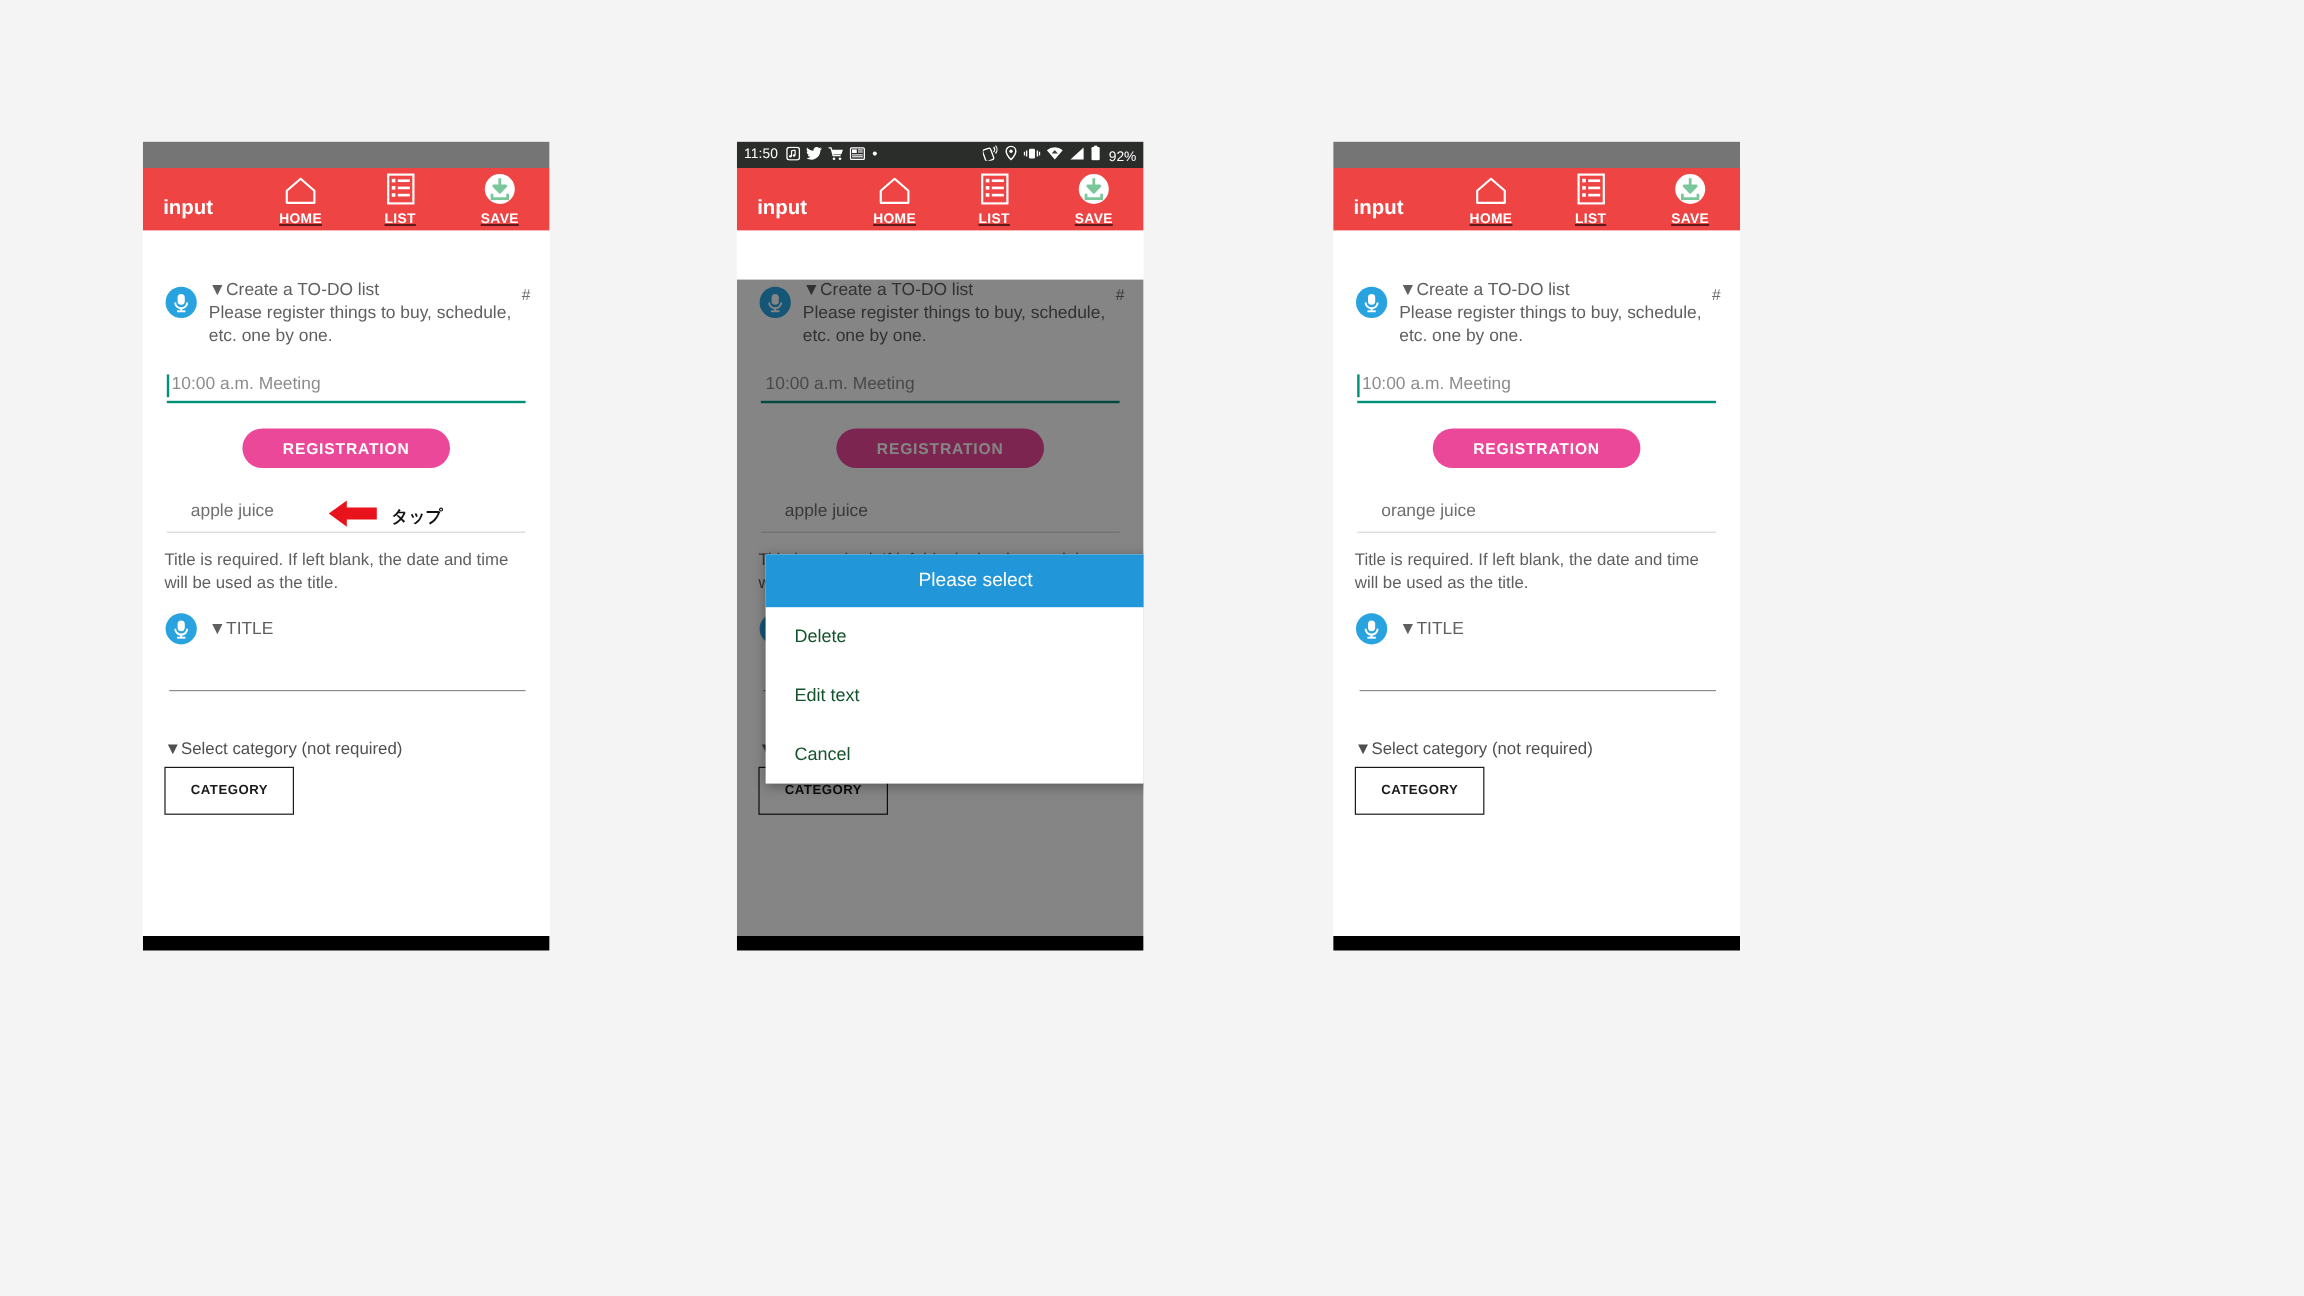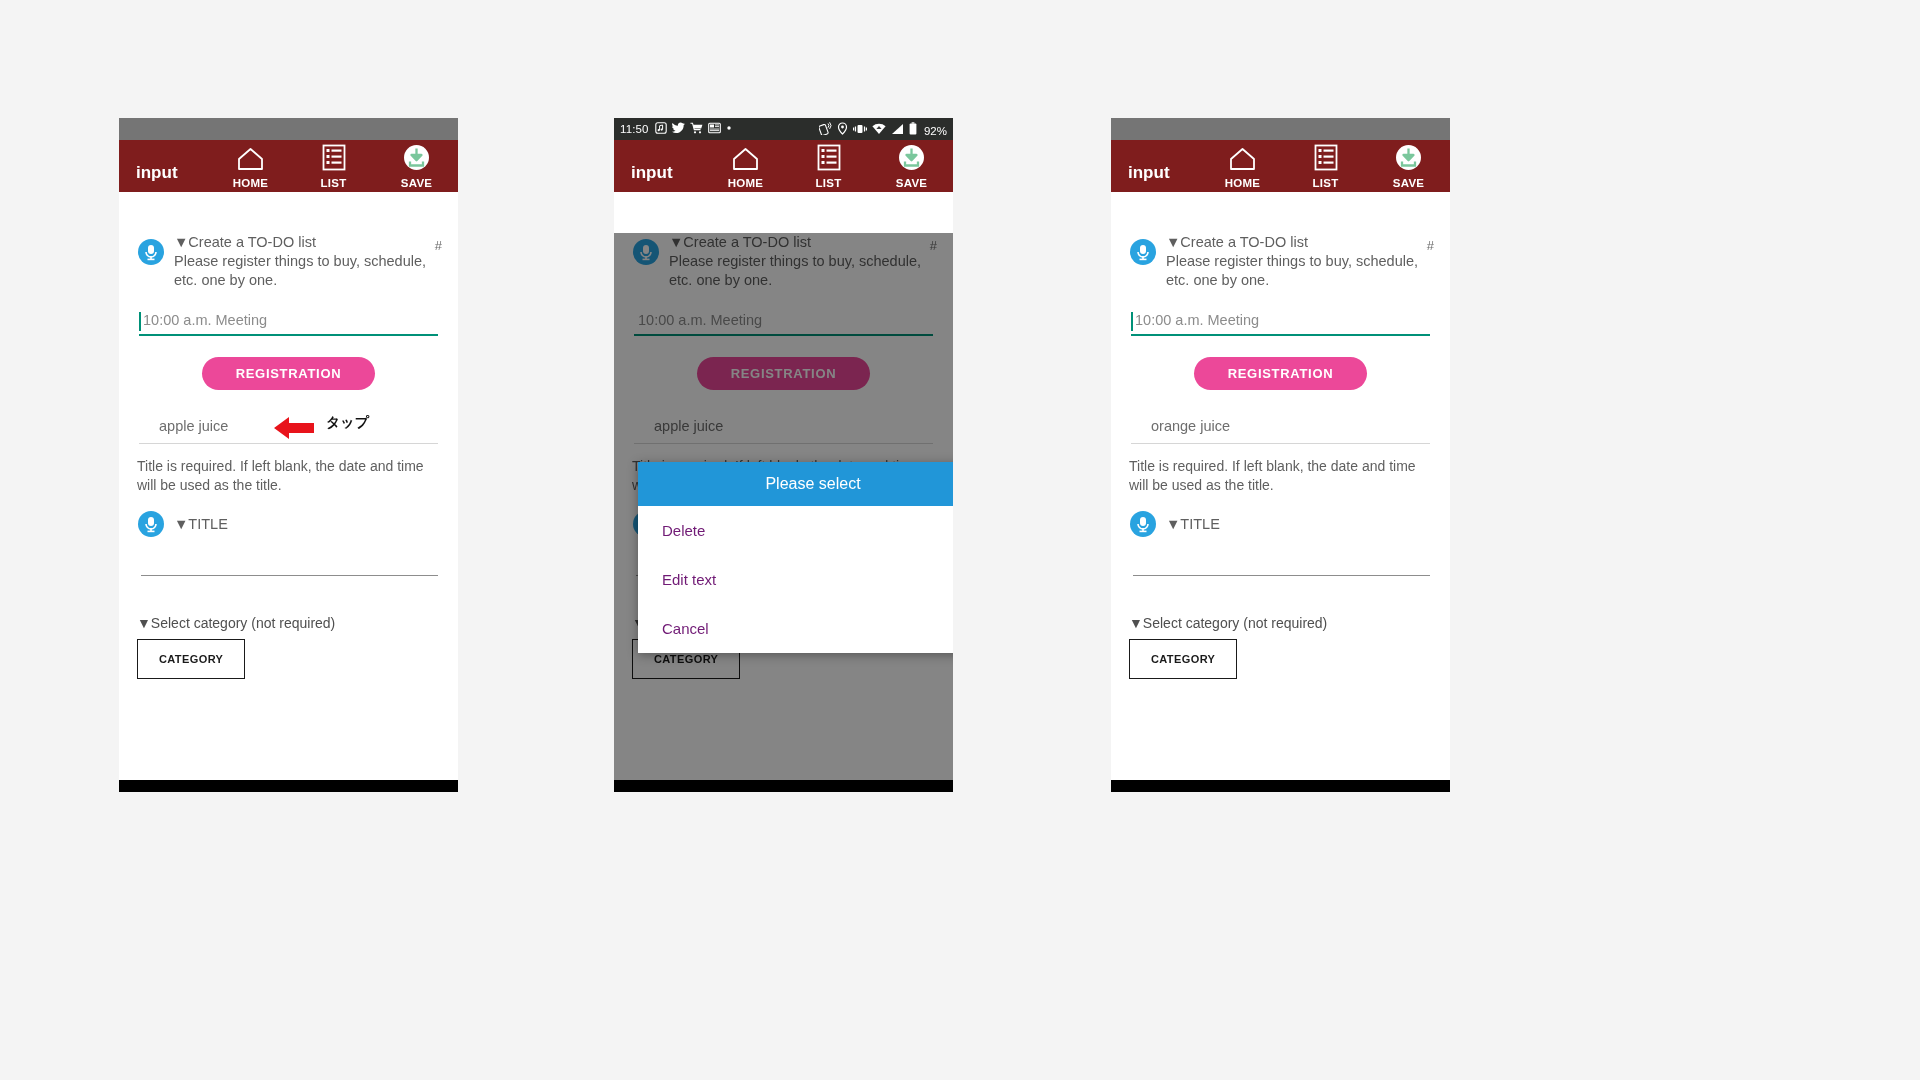--- a/index.html
+++ b/index.html
@@ -48,24 +48,25 @@
   .sb-time { font-size: 11.5px; letter-spacing: .1px; margin-right: 7px; }
   .sb-left-icons { display: flex; align-items: center; gap: 5px; }
   .sb-spacer { flex: 1; }
   .sb-right-icons { display: flex; align-items: flex-end; gap: 5px; }
   .sb-batt-text { font-size: 11.5px; margin-left: 2px; }
   .sb-ic { display: block; }
 
   
   .appbar {
     height: 52px;
-    background: #7f1d1d;
+    background: #ef4444;
     display: flex;
     align-items: flex-end;
     position: relative;
+    text-decoration: underline;
   }
   .appbar-title {
     color: #ffffff;
     font-size: 17px;
     font-weight: bold;
     position: absolute;
     left: 17px;
     bottom: 9px;
   }
   .appbar-actions {
@@ -180,20 +181,21 @@
   .item-text {
     font-size: 14.5px;
     color: #6e6e6e;
     padding-left: 20px;
   }
   .tap-annot {
     position: absolute;
     left: 135px;
     top: -3px;
     display: flex;
+    align-items: center;
     gap: 10px;
   }
   .tap-arrow { display: block; }
   .tap-label {
     font-size: 14px;
     font-weight: bold;
     color: #111111;
     font-family: "DejaVu Sans", sans-serif;
     white-space: nowrap;
   }
@@ -273,21 +275,21 @@
   }
   .dialog-header {
     background: #2196d8;
     color: #ffffff;
     font-size: 16px;
     text-align: center;
     padding: 13px 0;
   }
   .dialog-item {
     font-size: 15px;
-    color: #701a75;
+    color: #14532d;
     padding: 16px 0 16px 24px;
     cursor: pointer;
   }
 </style>
 </head>
 <body>
 
 <div class="stage">
 
   <div class="phone" id="panel1">

